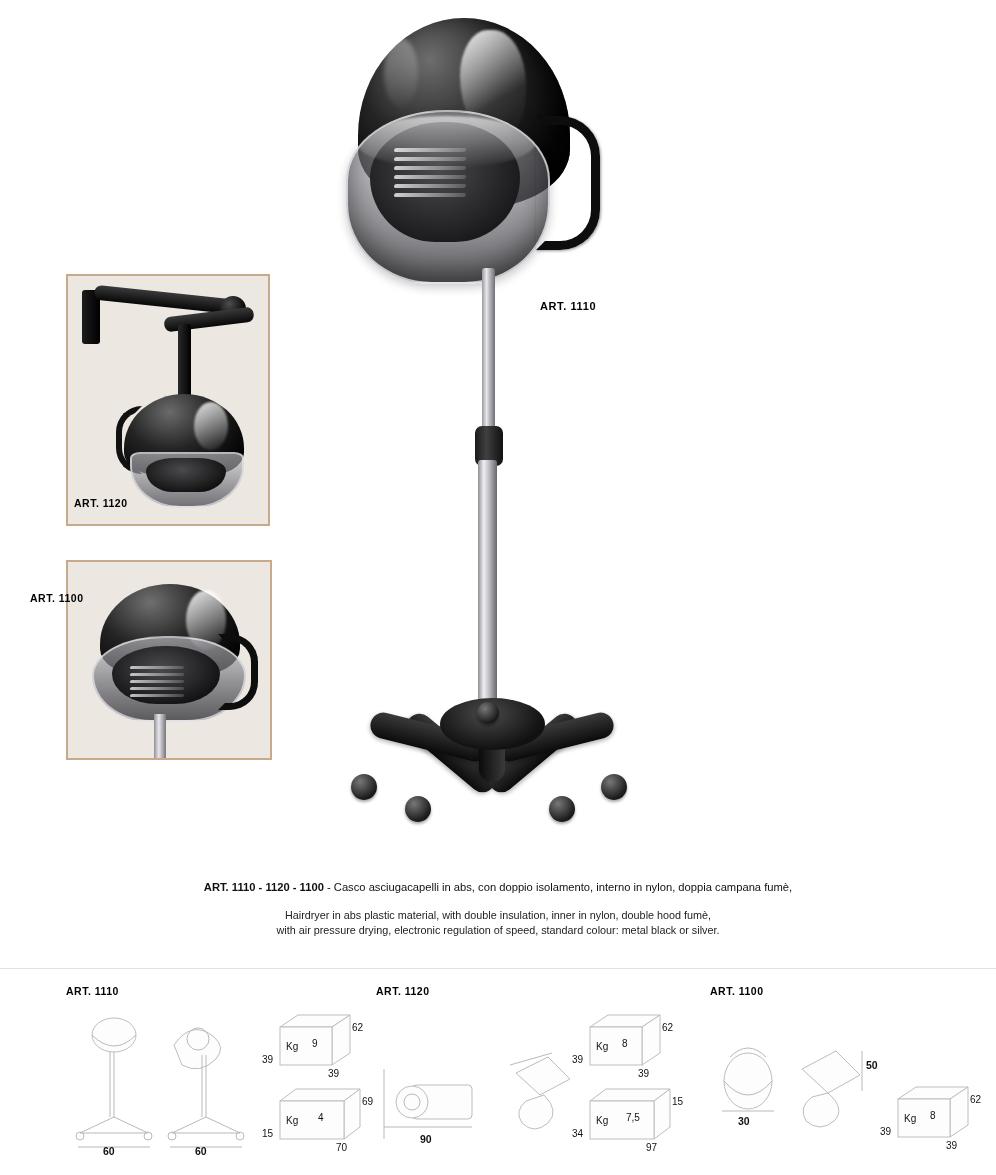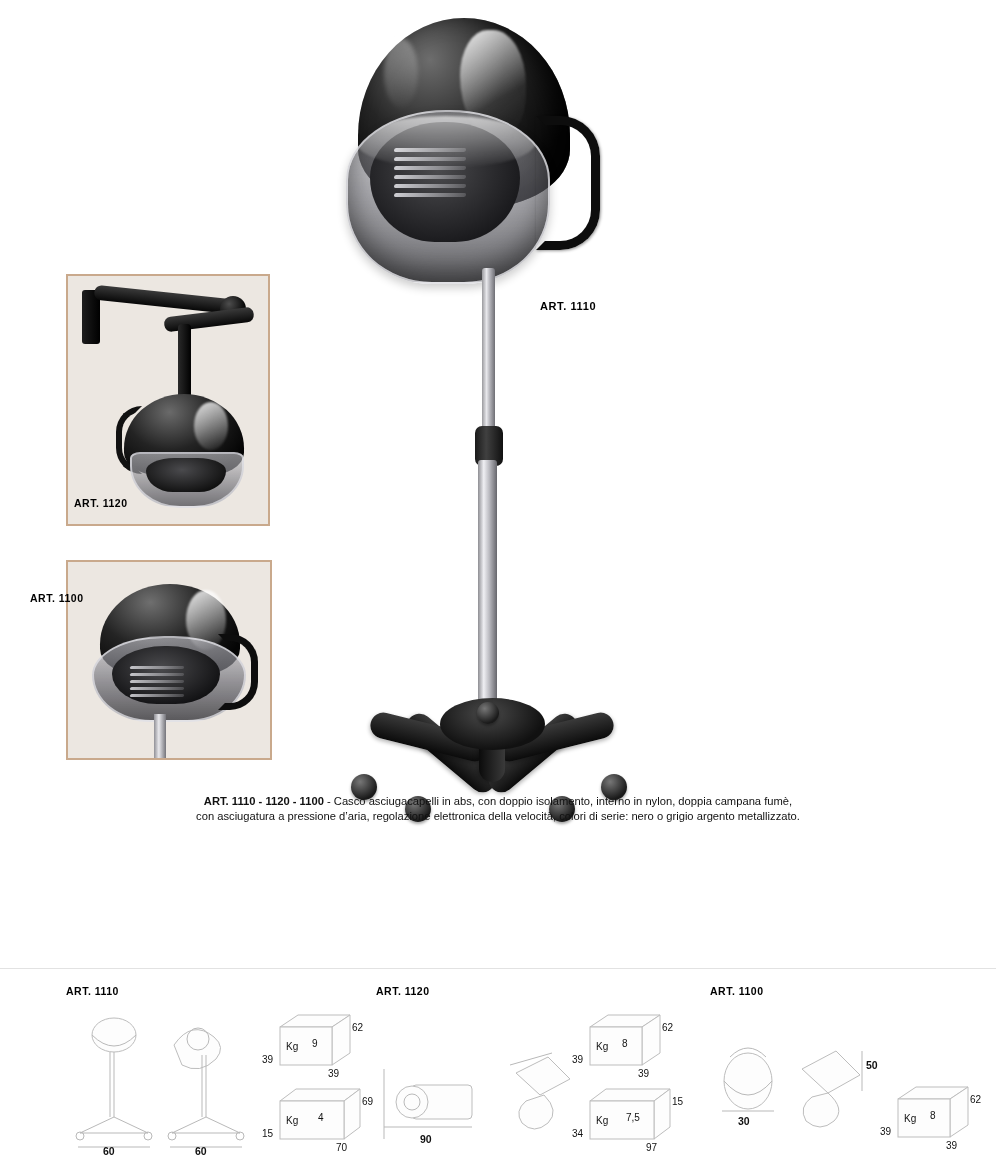--- a/index.html
+++ b/index.html
@@ -340,21 +340,21 @@
   .p1100-pole {
     position: absolute; left: 86px; top: 152px;
     width: 12px; height: 44px;
     background: linear-gradient(90deg,#909096,#e8e8ec 40%,#74747a);
   }
 
   
   .desc {
     position: absolute;
     left: 0;
-    top: 794px;
+    top: 880px;
     width: 996px;
     text-align: center;
   }
   .desc .it {
     font-size: 11.2px;
     line-height: 15px;
     color: #111;
   }
   .desc .it b { font-weight: bold; }
   .desc .en, .desc .fr {
@@ -468,21 +468,24 @@
       </div>
     </div>
     <div class="p1100-handle"></div>
     <div class="p1100-pole"></div>
   </div>
   <div class="frame-caption cap1100">ART. 1100</div>
 
   <div class="desc">
     <div class="it">
       <b>ART. 1110 - 1120 - 1100</b><span> - Casco asciugacapelli in abs, con doppio isolamento, interno in nylon, doppia campana fumè,</span><br>
-      <span>con asciugatura a pressione d’aria, regolazione elettronica della velocità, colori di serie: nero o grigio argento metallizzato.</span>
+    </div>
+    <div class="en">
+      <span>Hairdryer in abs plastic material, with double insulation, inner in nylon, double hood fumè,</span><br>
+      <span>with air pressure drying, electronic regulation of speed, standard colour: metal black or silver.</span>
     </div>
   </div>
 
   <div class="spec-sep"></div>
 
   <div class="spec s1110">
     <div class="spec-title">ART. 1110</div>
     <svg width="300" height="170">
 
       <ellipse cx="48" cy="28" rx="22" ry="17" class="tech-fill"></ellipse>

